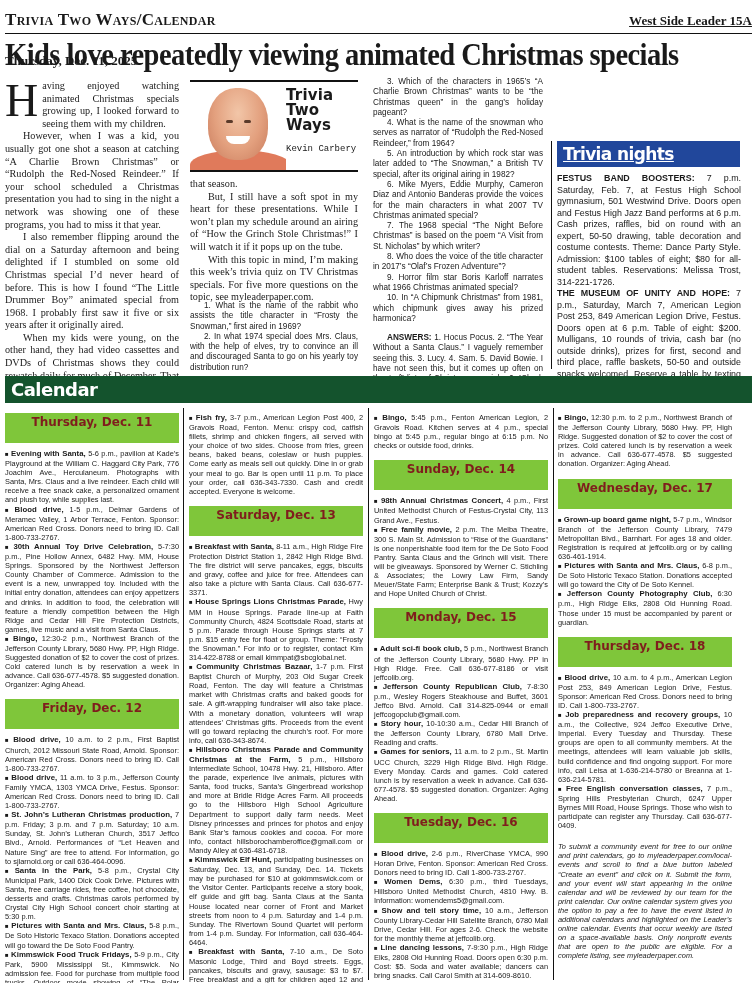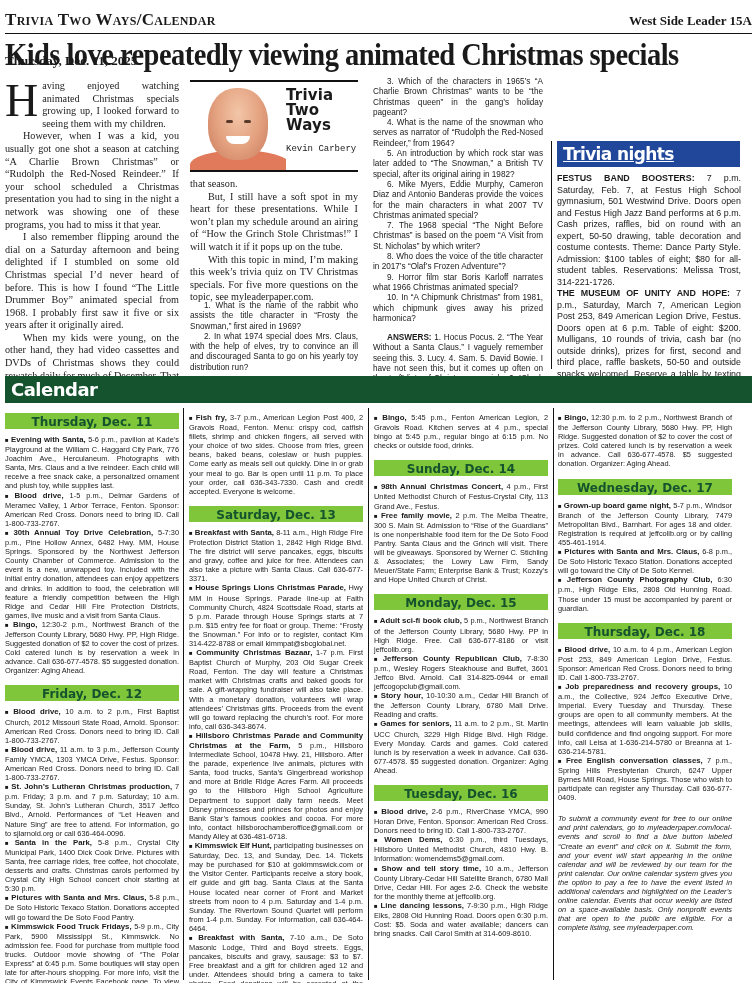--- a/index.html
+++ b/index.html
@@ -2,21 +2,21 @@
 <html><head>
 <meta charset="utf-8">
 <style>
   * { box-sizing: border-box; margin: 0; padding: 0; }
   html, body { width: 756px; height: 983px; background: #fff; overflow: hidden; }
   body { font-family: "Liberation Serif", serif; color: #1a1a1a; position: relative; }
 
   .masthead { position: absolute; left: 5px; top: 8px; width: 747px; height: 26px; border-bottom: 1.5px solid #111; }
   .masthead .date { position: absolute; left: 0; top: 5px; font-family: "Liberation Serif", serif; font-weight: bold; font-size: 13px; margin-top: 40px; }
   .masthead .section { position: absolute; left: 0; right: 0; top: 2px; text-align: left; font-family: "Liberation Serif", serif; font-weight: bold; font-size: 17px; font-variant: small-caps; letter-spacing: 0.3px; }
-  .masthead .paper { position: absolute; right: 0; top: 5px; font-family: "Liberation Serif", serif; font-weight: bold; font-size: 13px; }
+  .masthead .paper { position: absolute; right: 0; top: 5px; font-family: "Liberation Serif", serif; font-weight: bold; font-size: 13px; text-decoration: underline; }
 
   .headline { position: absolute; left: 5px; top: 37px; width: 747px; font-family: "Liberation Serif", serif; font-weight: bold; font-size: 31px; letter-spacing: -0.6px; line-height: 36px; transform: scaleX(0.92); transform-origin: left; white-space: nowrap; }
 
   .col { position: absolute; font-size: 9.3px; line-height: 12.2px; text-align: justify; }
   .serif-body { font-family: "Liberation Serif", serif; font-size: 10.2px; line-height: 12.6px; }
   .sans-body { font-family: "Liberation Sans", sans-serif; font-size: 8.2px; line-height: 10.3px; }
   .serif-body p { text-indent: 18px; }
   .sans-body p { text-indent: 14px; }
   .dropcap { float: left; font-size: 46px; line-height: 38px; margin: 2px 4px 0 0; font-family: "Liberation Serif", serif; }
   p.noindent { text-indent: 0; }
@@ -35,21 +35,21 @@
 
   .tn-body { position: absolute; left: 557px; top: 173px; width: 184px; font-family: "Liberation Sans", sans-serif; font-size: 8.9px; line-height: 11.5px; text-align: justify; }
   .tn-body b { font-weight: bold; }
 
   .cal-banner { position: absolute; left: 5px; top: 376px; width: 747px; height: 27px; background: #14532d; color: #fff; font-family: "DejaVu Sans", sans-serif; font-weight: bold; font-size: 18px; line-height: 27px; padding-left: 6px; letter-spacing: -0.5px; }
 
   .cal-col { position: absolute; font-family: "Liberation Sans", sans-serif; font-size: 7.4px; line-height: 9.1px; text-align: justify; }
   .cal-col .event { margin: 0; }
   .cal-col .event b { font-weight: bold; font-size: 7.8px; }
   .cal-col .bullet { font-size: 6px; margin-right: 2px; }
-  .day-header { background: #7fc63a; color: #14532d; font-family: "DejaVu Sans", sans-serif; font-weight: bold; font-size: 12px; line-height: 18px; height: 16px; text-align: center; margin: 10px 0 6px 0; }
+  .day-header { background: #7fc63a; color: #7f1d1d; font-family: "DejaVu Sans", sans-serif; font-weight: bold; font-size: 12px; line-height: 18px; height: 30px; text-align: center; margin: 10px 0 6px 0; }
   .day-header.first { margin-top: 0; }
   .note { font-style: italic; margin-top: 12px; font-size: 7.4px; line-height: 9.1px; }
 </style>
 </head>
 <body>
 
 <div class="masthead">
   <span class="date">Thursday, Dec. 11, 2025</span>
   <span class="section">Trivia Two Ways/Calendar</span>
   <span class="paper">West Side Leader  15A</span>
@@ -154,21 +154,21 @@
   <div class="day-header">Tuesday, Dec. 16</div>
   <div class="event"><span class="bullet">■</span><b>Blood drive,</b><span> 2-6 p.m., RiverChase YMCA, 990 Horan Drive, Fenton.  Sponsor: American Red Cross. Donors need to bring ID. Call 1-800-733-2767.</span></div>
   <div class="event"><span class="bullet">■</span><b>Women Dems,</b><span> 6:30 p.m., third Tuesdays, Hillsboro United Methodist Church, 4810 Hwy. B. Information: womendems5@gmail.com.</span></div>
   <div class="event"><span class="bullet">■</span><b>Show and tell story time,</b><span> 10 a.m., Jefferson County Library-Cedar Hill Satellite Branch, 6780 Mall Drive, Cedar Hill. For ages 2-6. Check the website for the monthly theme at jeffcolib.org.</span></div>
   <div class="event"><span class="bullet">■</span><b>Line dancing lessons,</b><span> 7-9:30 p.m., High Ridge Elks, 2808 Old Hunning Road. Doors open 6:30 p.m. Cost: $5. Soda and water available; dancers can bring snacks. Call Carol Smith at 314-609-8610.</span></div>
 </div>
 
 <div class="cal-col" style="left:558px; top:413px; width:174px;">
   <div class="event"><span class="bullet">■</span><b>Bingo,</b><span> 12:30 p.m. to 2 p.m., Northwest Branch of the Jefferson County Library, 5680 Hwy. PP, High Ridge. Suggested donation of $2 to cover the cost of prizes. Cold catered lunch is by reservation a week in advance. Call 636-677-4578. $5 suggested donation. Organizer: Aging Ahead.</span></div>
   <div class="day-header">Wednesday, Dec. 17</div>
-  <div class="event"><span class="bullet">■</span><b>Grown-up board game night,</b><span> 5-7 p.m., Windsor Branch of the Jefferson County Library, 7479 Metropolitan Blvd., Barnhart. For ages 18 and older. Registration is required at jeffcolib.org or by calling 455-461-1914.</span></div>
+  <div class="event"><span class="bullet">■</span><b>Grown-up board game night,</b><span> 5-7 p.m., Windsor Branch of the Jefferson County Library, 7479 Metropolitan Blvd., Barnhart. For ages 18 and older. Registration is required at jeffcolib.org or by calling 636-461-1914.</span></div>
   <div class="event"><span class="bullet">■</span><b>Pictures with Santa and Mrs. Claus,</b><span> 6-8 p.m., De Soto Historic Texaco Station. Donations accepted will go toward the City of De Soto Kennel.</span></div>
   <div class="event"><span class="bullet">■</span><b>Jefferson County Photography Club,</b><span> 6:30 p.m., High Ridge Elks, 2808 Old Hunning Road. Those under 15 must be accompanied by parent or guardian.</span></div>
   <div class="day-header">Thursday, Dec. 18</div>
   <div class="event"><span class="bullet">■</span><b>Blood drive,</b><span> 10 a.m. to 4 p.m., American Legion Post 253, 849 American Legion Drive, Festus. Sponsor: American Red Cross. Donors need to bring ID. Call 1-800-733-2767.</span></div>
   <div class="event"><span class="bullet">■</span><b>Job preparedness and recovery groups,</b><span> 10 a.m., the Collective, 924 Jeffco Executive Drive, Imperial. Every Tuesday and Thursday. These groups are open to all community members. At the meetings, attendees will learn valuable job skills, build confidence and find ongoing support. For more info, call Leisa at 1-636-214-5780 or Breanna at 1-636-214-5781.</span></div>
   <div class="event"><span class="bullet">■</span><b>Free English conversation classes,</b><span> 7 p.m., Spring Hills Presbyterian Church, 6247 Upper Byrnes Mill Road, House Springs. Those who wish to participate can register any Thursday. Call 636-677-0409.</span></div>
   <div class="note">To submit a community event for free to our online and print calendars, go to myleaderpaper.com/local-events and scroll to find a blue button labeled “Create an event” and click on it. Submit the form, and your event will start appearing in the online calendar and will be reviewed by our team for the print calendar. Our online calendar system gives you the option to pay a fee to have the event listed in additional calendars and highlighted on the Leader’s online calendar. Events that occur weekly are listed on a space-available basis. Only nonprofit events that are open to the public are eligible. For a complete listing, see myleaderpaper.com.</div>
 </div>
 
 </body></html>

